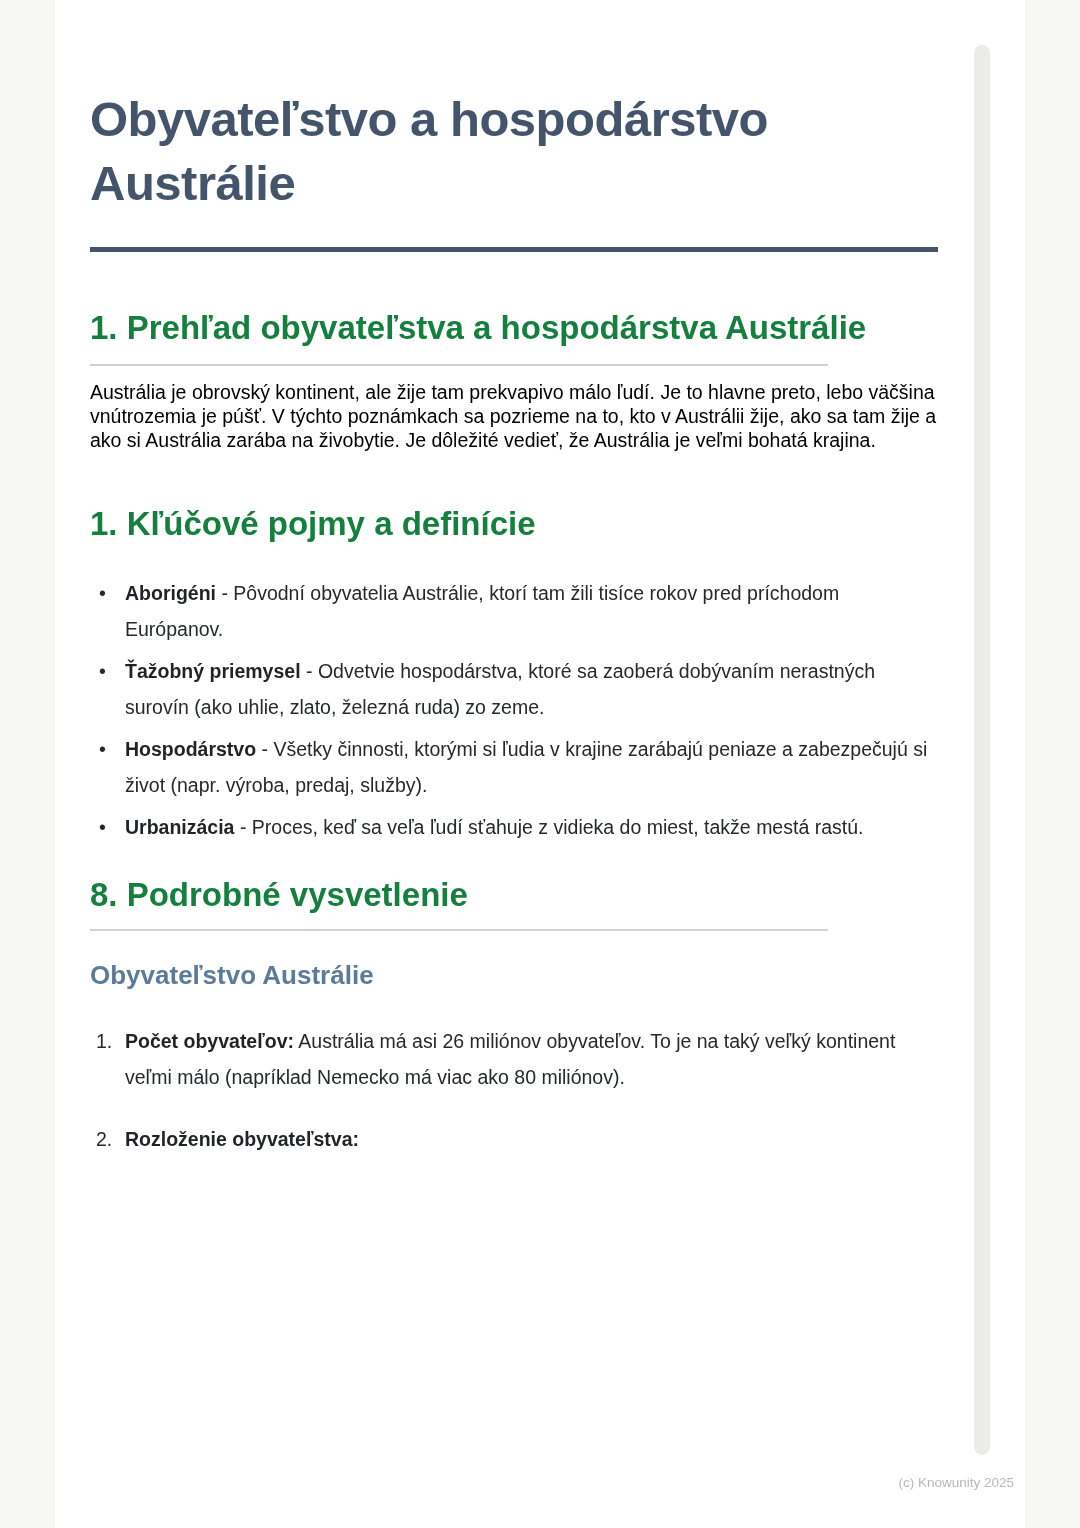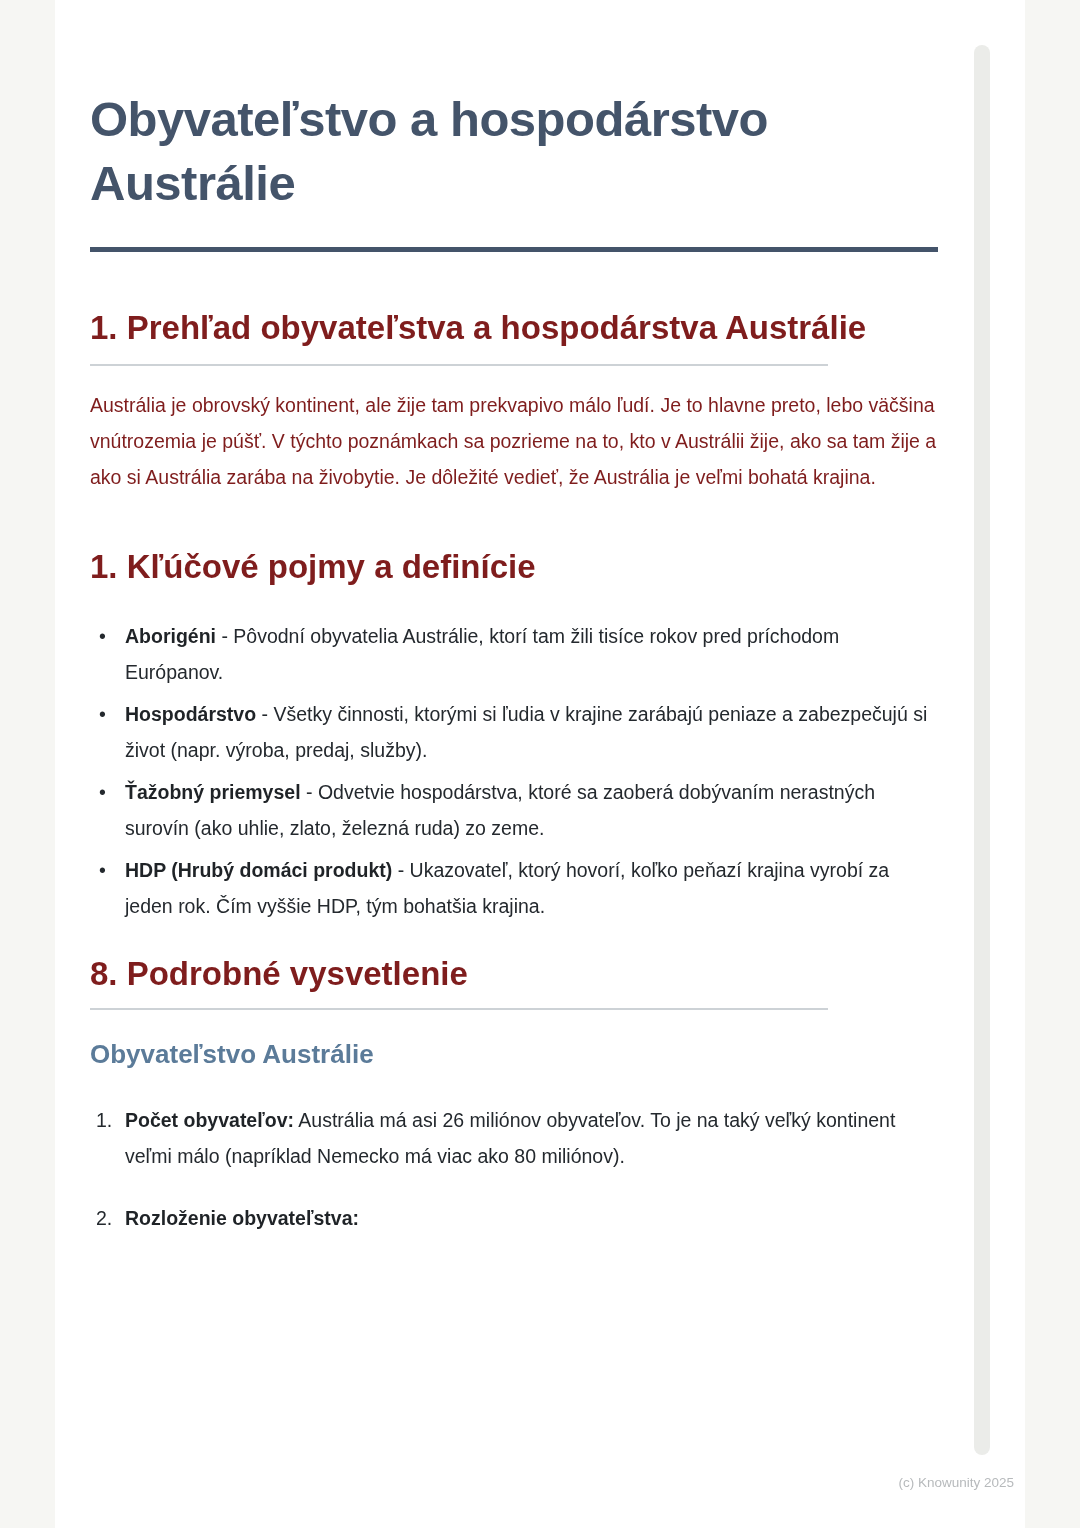--- a/index.html
+++ b/index.html
@@ -38,37 +38,37 @@
   .rule-dark {
     margin-top: 32px;
     width: 100%;
     height: 5px;
     background: #44546a;
   }
   h2 {
     font-size: 33px;
     line-height: 1.32;
     font-weight: 700;
-    color: #7f1d1d;
+    color: #15803d;
   }
   .h2-1 { margin-top: 54px; }
   .h2-2 { margin-top: 50px; }
   .h2-3 { margin-top: 28px; }
   .rule-light {
     margin-top: 14px;
     width: 87%;
     height: 2px;
     background: #cdd2d6;
   }
   .rule-light.r3 { margin-top: 12px; }
   .intro {
-    margin-top: 21px;
+    margin-top: 14px;
     font-size: 19.5px;
-    line-height: 36px;
-    color: #7f1d1d;
+    line-height: 24px;
+    color: #000000;
   }
   ul, ol { list-style: none; margin: 0; padding: 0; }
   .def-list { margin-top: 30px; }
   .def-item {
     position: relative;
     padding-left: 35px;
     font-size: 19.5px;
     line-height: 36px;
     margin-bottom: 6px;
   }
@@ -135,30 +135,30 @@
     <div class="rule-light"></div>
     <p class="intro">Austrália je obrovský kontinent, ale žije tam prekvapivo málo ľudí. Je to hlavne preto, lebo väčšina vnútrozemia je púšť. V týchto poznámkach sa pozrieme na to, kto v Austrálii žije, ako sa tam žije a ako si Austrália zarába na živobytie. Je dôležité vedieť, že Austrália je veľmi bohatá krajina.</p>
 
     <h2 class="h2-2">1. Kľúčové pojmy a definície</h2>
     <ul class="def-list">
       <li class="def-item">
         <span class="term">Aborigéni</span>
         <span class="desc">- Pôvodní obyvatelia Austrálie, ktorí tam žili tisíce rokov pred príchodom Európanov.</span>
       </li>
       <li class="def-item">
+        <span class="term">Ťažobný priemysel</span>
+        <span class="desc">- Odvetvie hospodárstva, ktoré sa zaoberá dobývaním nerastných surovín (ako uhlie, zlato, železná ruda) zo zeme.</span>
+      </li>
+      <li class="def-item">
         <span class="term">Hospodárstvo</span>
         <span class="desc">- Všetky činnosti, ktorými si ľudia v krajine zarábajú peniaze a zabezpečujú si život (napr. výroba, predaj, služby).</span>
       </li>
       <li class="def-item">
-        <span class="term">Ťažobný priemysel</span>
-        <span class="desc">- Odvetvie hospodárstva, ktoré sa zaoberá dobývaním nerastných surovín (ako uhlie, zlato, železná ruda) zo zeme.</span>
-      </li>
-      <li class="def-item">
-        <span class="term">HDP (Hrubý domáci produkt)</span>
-        <span class="desc">- Ukazovateľ, ktorý hovorí, koľko peňazí krajina vyrobí za jeden rok. Čím vyššie HDP, tým bohatšia krajina.</span>
+        <span class="term">Urbanizácia</span>
+        <span class="desc">- Proces, keď sa veľa ľudí sťahuje z vidieka do miest, takže mestá rastú.</span>
       </li>
     </ul>
 
     <h2 class="h2-3">8. Podrobné vysvetlenie</h2>
     <div class="rule-light r3"></div>
     <h3>Obyvateľstvo Austrálie</h3>
 
     <ol class="num-list">
       <li class="num-item">
         <span class="num">1.</span>

